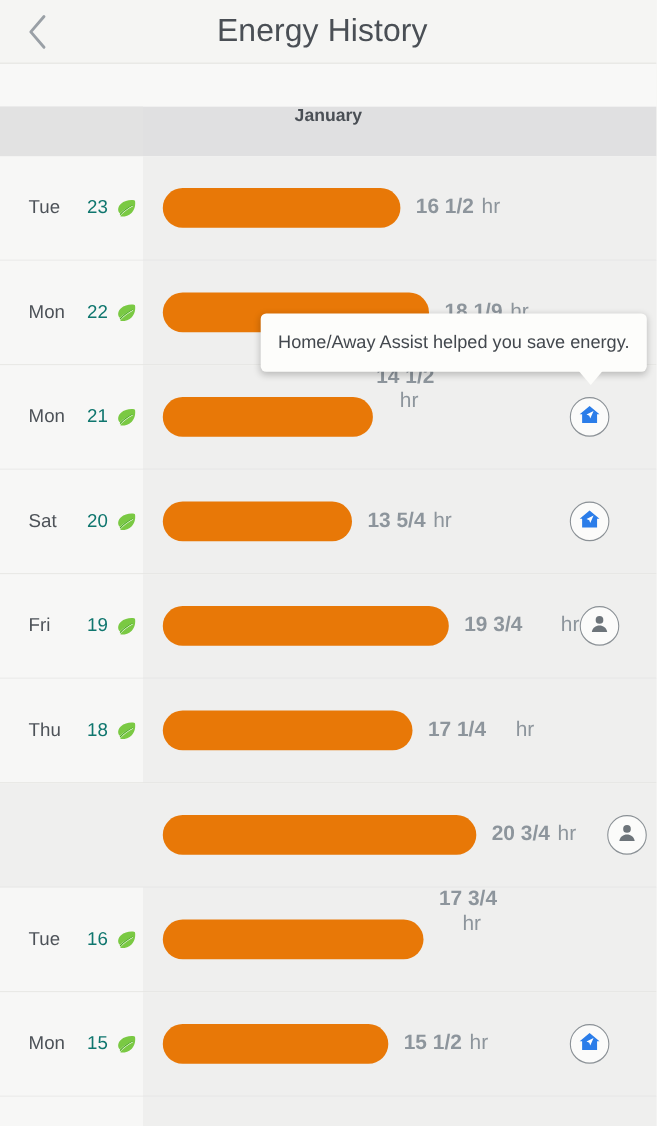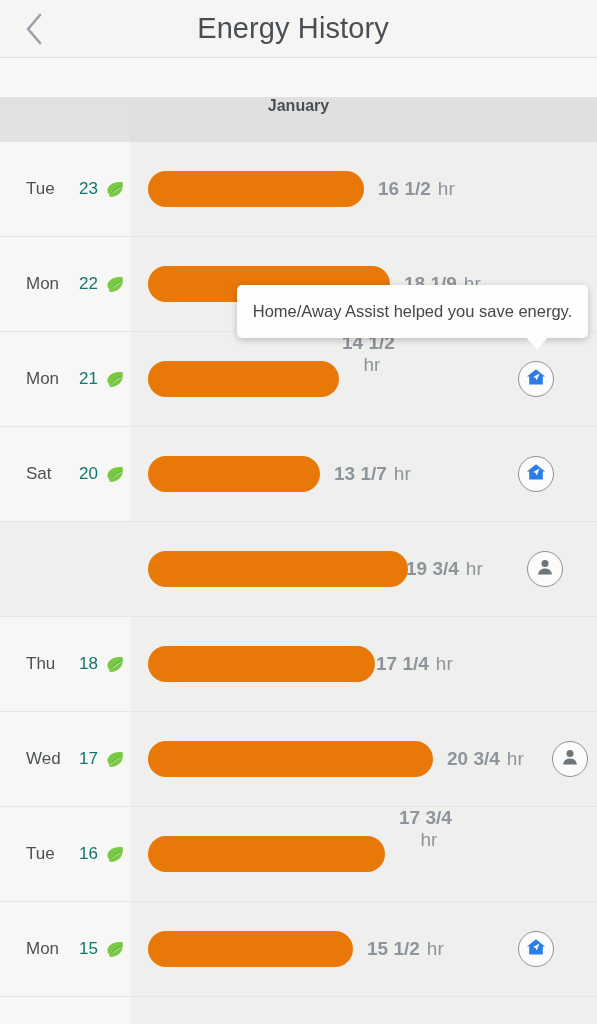--- a/index.html
+++ b/index.html
@@ -293,35 +293,45 @@
           <span class="leaf">
             <svg width="20" height="20" viewBox="0 0 20 20">
               <path d="M17.4 3.2C13.6 2.4 8.2 3.3 5 6.2c-2.6 2.3-3.4 5.6-1.6 8.2 0.3 0.4 0.7 0.5 1 0.2C7 12.2 11 9.4 15.6 7.9c0.4-0.1 0.6 0.4 0.2 0.6C11.6 10.9 7.4 13.7 4.6 17c-0.3 0.4 0 0.9 0.5 0.9 3.3 0.2 7.3-1.1 9.7-3.6 3-3.1 3.5-7.6 2.9-10.7-0.03-0.2-0.15-0.35-0.3-0.4z" fill="#7ac943"></path>
               <path d="M4 15.4c2.8-3.4 7-6.2 11.5-8.1 0.4-0.2 0.7 0.3 0.3 0.6C11.6 10.1 7.6 13 4.8 16.3c-0.4 0.5-1.1 0-0.8-0.9z" fill="#4faf23"></path>
             </svg>
           </span>
         </div>
         <div class="barzone">
           <div class="bar" style="width: 172px;"></div>
           <div class="hrs" style="left: 204px;">
-            <span>13 1/7</span>
+            <span>13 5/4</span>
             <span class="unit">hr</span>
           </div>
           <div class="badge" style="left: 388px;">
             <span><svg width="22" height="22" viewBox="0 0 22 22">
                 <path d="M11 3.2 L20 10.6 L17.8 10.6 L17.8 18.6 L4.2 18.6 L4.2 10.6 L2 10.6 Z" fill="#2b7de9"></path>
                 <path d="M14.6 7.6 L8.2 10.9 L10.7 11.9 L11.6 14.5 Z" fill="#ffffff"></path>
               </svg></span>
           </div>
         </div>
       </div>
       <div class="row">
+        <div class="daycol">
+          <span class="dow">Fri</span>
+          <span class="dnum">19</span>
+          <span class="leaf">
+            <svg width="20" height="20" viewBox="0 0 20 20">
+              <path d="M17.4 3.2C13.6 2.4 8.2 3.3 5 6.2c-2.6 2.3-3.4 5.6-1.6 8.2 0.3 0.4 0.7 0.5 1 0.2C7 12.2 11 9.4 15.6 7.9c0.4-0.1 0.6 0.4 0.2 0.6C11.6 10.9 7.4 13.7 4.6 17c-0.3 0.4 0 0.9 0.5 0.9 3.3 0.2 7.3-1.1 9.7-3.6 3-3.1 3.5-7.6 2.9-10.7-0.03-0.2-0.15-0.35-0.3-0.4z" fill="#7ac943"></path>
+              <path d="M4 15.4c2.8-3.4 7-6.2 11.5-8.1 0.4-0.2 0.7 0.3 0.3 0.6C11.6 10.1 7.6 13 4.8 16.3c-0.4 0.5-1.1 0-0.8-0.9z" fill="#4faf23"></path>
+            </svg>
+          </span>
+        </div>
         <div class="barzone">
           <div class="bar" style="width: 260px;"></div>
-          <div class="hrs" style="left: 276px;">
+          <div class="hrs" style="left: 292px; gap: 28px;">
             <span>19 3/4</span>
             <span class="unit">hr</span>
           </div>
           <div class="badge" style="left: 397px;">
             <span><svg width="22" height="22" viewBox="0 0 22 22">
                 <circle cx="11" cy="7.6" r="3.5" fill="#6d747a"></circle>
                 <path d="M4 18.6c0.6-4 3.6-6 7-6s6.4 2 7 6z" fill="#6d747a"></path>
               </svg></span>
           </div>
         </div>
@@ -332,37 +342,27 @@
           <span class="dnum">18</span>
           <span class="leaf">
             <svg width="20" height="20" viewBox="0 0 20 20">
               <path d="M17.4 3.2C13.6 2.4 8.2 3.3 5 6.2c-2.6 2.3-3.4 5.6-1.6 8.2 0.3 0.4 0.7 0.5 1 0.2C7 12.2 11 9.4 15.6 7.9c0.4-0.1 0.6 0.4 0.2 0.6C11.6 10.9 7.4 13.7 4.6 17c-0.3 0.4 0 0.9 0.5 0.9 3.3 0.2 7.3-1.1 9.7-3.6 3-3.1 3.5-7.6 2.9-10.7-0.03-0.2-0.15-0.35-0.3-0.4z" fill="#7ac943"></path>
               <path d="M4 15.4c2.8-3.4 7-6.2 11.5-8.1 0.4-0.2 0.7 0.3 0.3 0.6C11.6 10.1 7.6 13 4.8 16.3c-0.4 0.5-1.1 0-0.8-0.9z" fill="#4faf23"></path>
             </svg>
           </span>
         </div>
         <div class="barzone">
           <div class="bar" style="width: 227px;"></div>
-          <div class="hrs" style="left: 246px;">
+          <div class="hrs" style="left: 259px; gap: 20px;">
             <span>17 1/4</span>
             <span class="unit">hr</span>
           </div>
         </div>
       </div>
       <div class="row">
-        <div class="daycol">
-          <span class="dow">Wed</span>
-          <span class="dnum">17</span>
-          <span class="leaf">
-            <svg width="20" height="20" viewBox="0 0 20 20">
-              <path d="M17.4 3.2C13.6 2.4 8.2 3.3 5 6.2c-2.6 2.3-3.4 5.6-1.6 8.2 0.3 0.4 0.7 0.5 1 0.2C7 12.2 11 9.4 15.6 7.9c0.4-0.1 0.6 0.4 0.2 0.6C11.6 10.9 7.4 13.7 4.6 17c-0.3 0.4 0 0.9 0.5 0.9 3.3 0.2 7.3-1.1 9.7-3.6 3-3.1 3.5-7.6 2.9-10.7-0.03-0.2-0.15-0.35-0.3-0.4z" fill="#7ac943"></path>
-              <path d="M4 15.4c2.8-3.4 7-6.2 11.5-8.1 0.4-0.2 0.7 0.3 0.3 0.6C11.6 10.1 7.6 13 4.8 16.3c-0.4 0.5-1.1 0-0.8-0.9z" fill="#4faf23"></path>
-            </svg>
-          </span>
-        </div>
         <div class="barzone">
           <div class="bar" style="width: 285px;"></div>
           <div class="hrs" style="left: 317px;">
             <span>20 3/4</span>
             <span class="unit">hr</span>
           </div>
           <div class="badge" style="left: 422px;">
             <span><svg width="22" height="22" viewBox="0 0 22 22">
                 <circle cx="11" cy="7.6" r="3.5" fill="#6d747a"></circle>
                 <path d="M4 18.6c0.6-4 3.6-6 7-6s6.4 2 7 6z" fill="#6d747a"></path>

